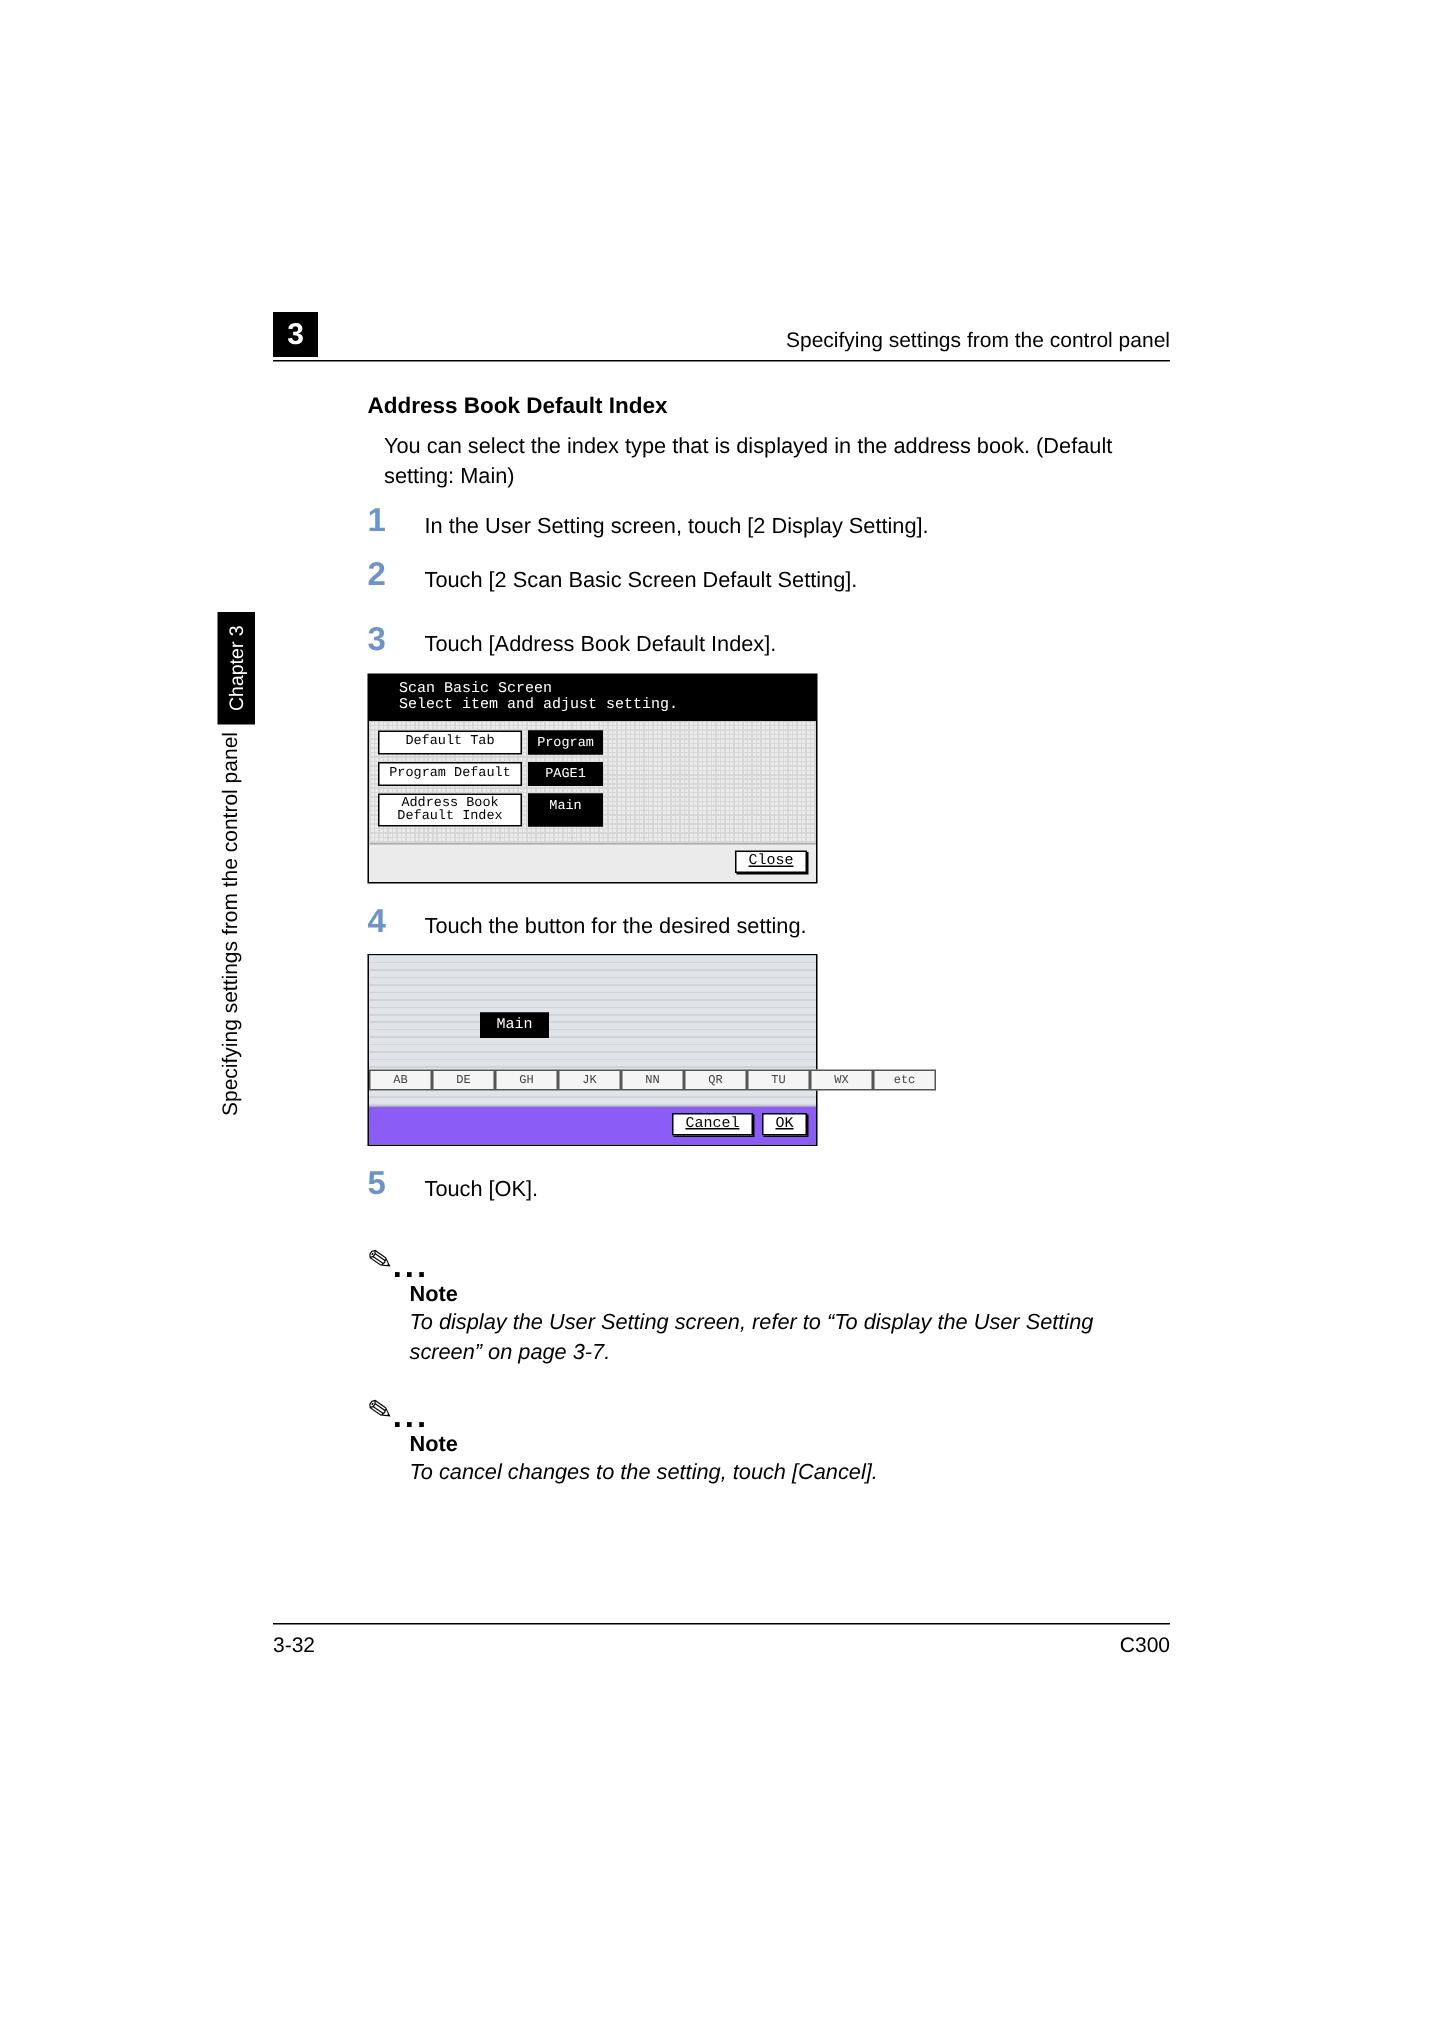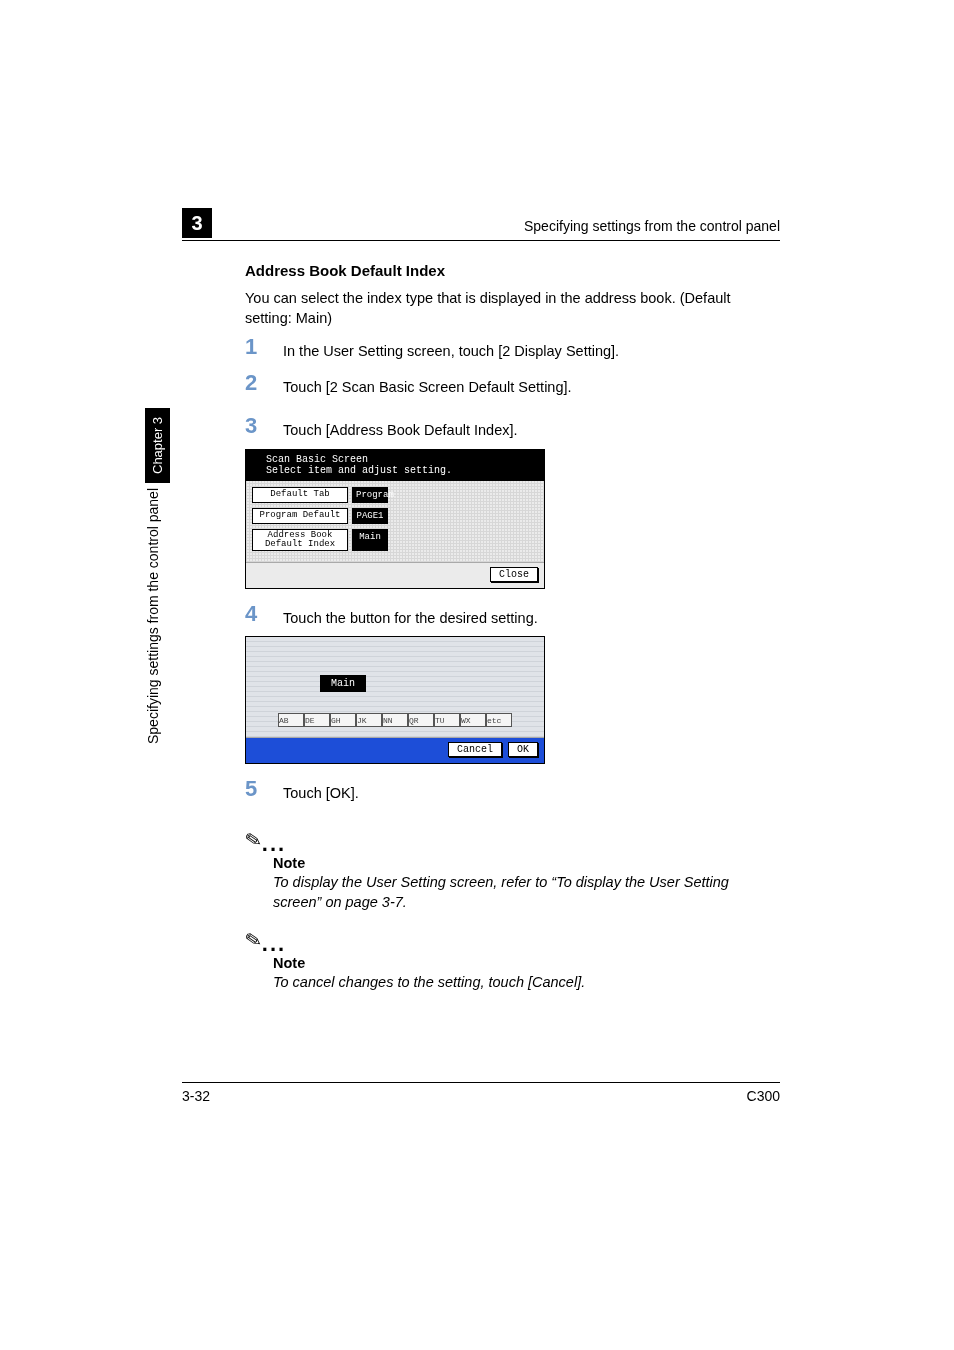--- a/index.html
+++ b/index.html
@@ -88,20 +88,21 @@
   }
   .heading {
     font-weight: bold;
     font-size: 15px;
     margin-bottom: 10px;
   }
   .para {
     font-size: 14.5px;
     line-height: 1.35;
     margin-bottom: 12px;
+    margin-left: 11px;
   }
   .step {
     position: relative;
     padding-left: 38px;
     margin-bottom: 14px;
   }
   .step-num {
     position: absolute;
     left: 0;
     top: -6px;
@@ -148,41 +149,42 @@
     width: 96px;
     border: 1px solid #000;
     background: #fff;
     padding: 2px 3px;
     font-size: 9px;
     line-height: 1.0;
     text-align: center;
   }
   .panel-label.two { line-height:1.0; padding:1px 3px; }
   .panel-value {
-    width: 36px;
+    width: 50px;
     border: 1px solid #000;
     background: #000;
     color: #fff;
     padding: 2px 3px;
     font-size: 9px;
     text-align: center;
   }
   .panel-footer {
     padding: 4px 6px 6px 6px;
     background: #ebebeb;
     border-top: 1px solid #a9a9a9;
     text-align: right;
   }
   .panel-btn {
     display: inline-block;
     background: #fff;
     border: 1px solid #000;
     padding: 1px 8px;
     font-size: 10px;
     box-shadow: 1px 1px 0 #000;
+    text-decoration: underline;
   }
   .panel2 {
     margin: 6px 0 18px 0;
     width: 300px;
     border: 1px solid #000;
     background: #ebebeb;
     font-family: "Courier New", monospace;
     font-size: 10px;
   }
   .panel2-body {
@@ -206,32 +208,32 @@
     bottom: 10px;
     left: 0;
     right: 0;
     text-align: center;
     white-space: nowrap;
   }
   .idx-chip {
     display: inline-block;
     border: 1px solid #555;
     background: #f5f5f5;
-    width: 26px;
+    width: 42px;
     height: 14px;
     font-size: 8px;
     line-height: 14px;
     margin: 0 0px;
-    text-align: left;
+    text-align: center;
     color: #444;
   }
   .panel2-footer {
     padding: 4px 6px 6px 6px;
     text-align: right;
-    background: #1d4ed8;
+    background: #8b5cf6;
     border-top: 1px solid #a9a9a9;
   }
   .note-icon {
     display: inline-block;
     margin-top: 10px;
     margin-bottom: -2px;
     font-size: 20px;
     transform: rotate(-10deg);
   }
   .dots {

